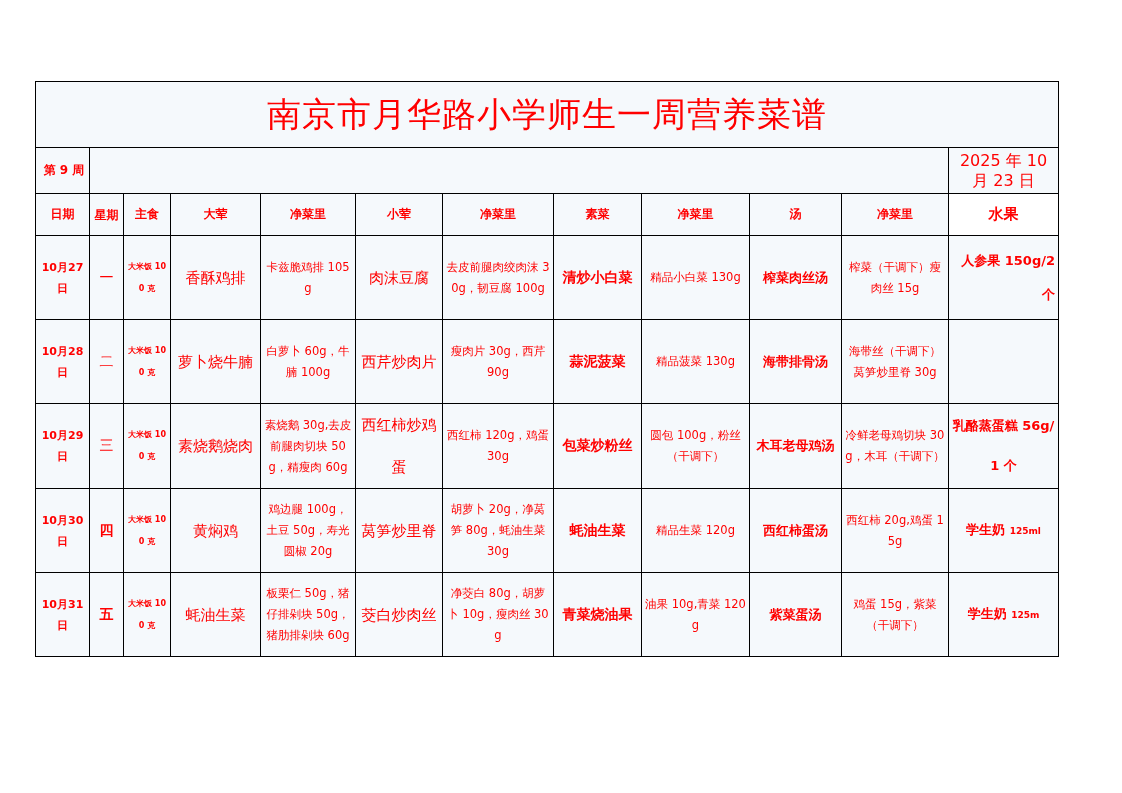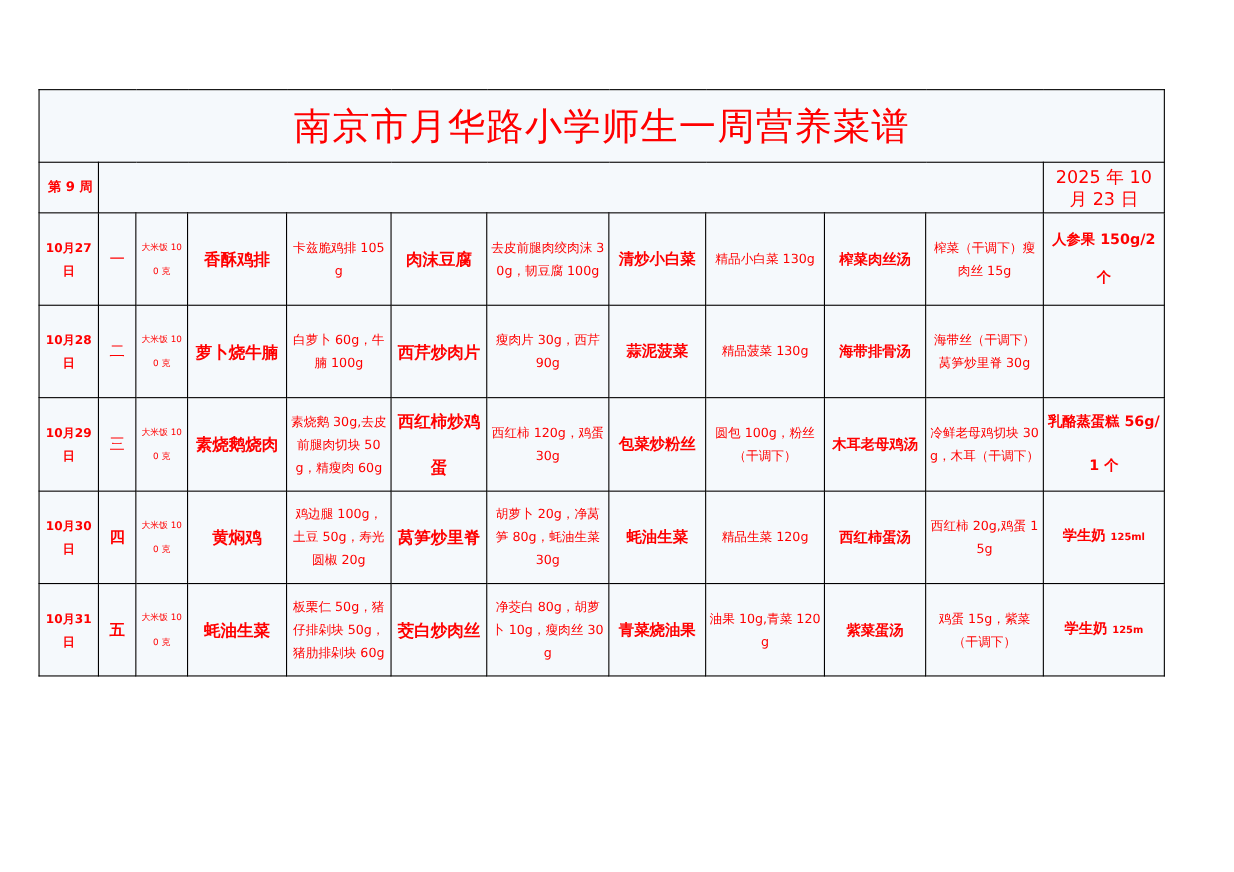--- a/index.html
+++ b/index.html
@@ -13,29 +13,29 @@
     .title-cell { height: 65px; font-family: "DejaVu Serif", "Liberation Serif", serif;
                   font-size: 34px; letter-spacing: 1px; }
     .week-cell { height: 45px; font-size: 12px; font-weight: bold; text-align: center; padding-left: 6px !important; }
     .date-cell { font-size: 16px; font-weight: normal; line-height: 20px; }
     .hdr td { height: 41px; font-size: 12px; font-weight: bold; }
     .hdr td.fruit-h { background: #ffffff; font-size: 15px; }
     .hdr .xq { line-height: 20px; }
     .row td { height: 83px; }
     .day { font-size: 11px; font-weight: bold; line-height: 21px; }
     .wd { font-size: 14px; }
-    .staple { font-size: 8px; font-weight: normal; line-height: 22px; }
-    .dish { font-size: 15px; font-weight: bold; line-height: 42px; }
+    .staple { font-size: 8px; font-weight: bold; line-height: 22px; }
+    .dish { font-size: 15px; font-weight: normal; line-height: 42px; }
     .dish.one { line-height: 20px; }
     .ing { font-size: 11.5px; line-height: 21px; }
     .veg { font-size: 14px; font-weight: bold; }
     .soup { font-size: 13px; font-weight: bold; line-height: 42px; font-family: Liberation Serif, serif; }
     .soup.one { line-height: 20px; }
     .fruit { font-size: 13px; font-weight: bold; line-height: 26px; text-align: center; }
-    .fruit.left { text-align: center; }
+    .fruit.left { text-align: right; }
     .fruit small { font-size: 9px; }
   </style>
 </head>
 <body>
 
 <table class="menu">
   <colgroup>
     <col style="width:54px">
       <col style="width:34px">
       <col style="width:47px">
@@ -50,20 +50,34 @@
       <col style="width:110px">
   </colgroup>
   <tbody>
       <tr>
     <td colspan="12" class="title-cell">南京市月华路小学师生一周营养菜谱</td>
   </tr>
   <tr>
     <td class="week-cell">第 9 周</td>
     <td colspan="10"></td>
     <td class="date-cell">2025 年 10 月 23 日</td>
+  </tr>
+  <tr class="hdr">
+    <td>日期</td>
+    <td class="xq">星期</td>
+    <td>主食</td>
+    <td>大荤</td>
+    <td>净菜里</td>
+    <td>小荤</td>
+    <td>净菜里</td>
+    <td>素菜</td>
+    <td>净菜里</td>
+    <td>汤</td>
+    <td>净菜里</td>
+    <td class="fruit-h">水果</td>
   </tr>
 
   <tr class="row">
     <td class="day">10月27日</td>
     <td class="wd">一</td>
     <td class="staple">大米饭 100 克</td>
     <td class="dish one">香酥鸡排</td>
     <td class="ing">卡兹脆鸡排 105g</td>
     <td class="dish one">肉沫豆腐</td>
     <td class="ing">去皮前腿肉绞肉沫 30g，韧豆腐 100g</td>

